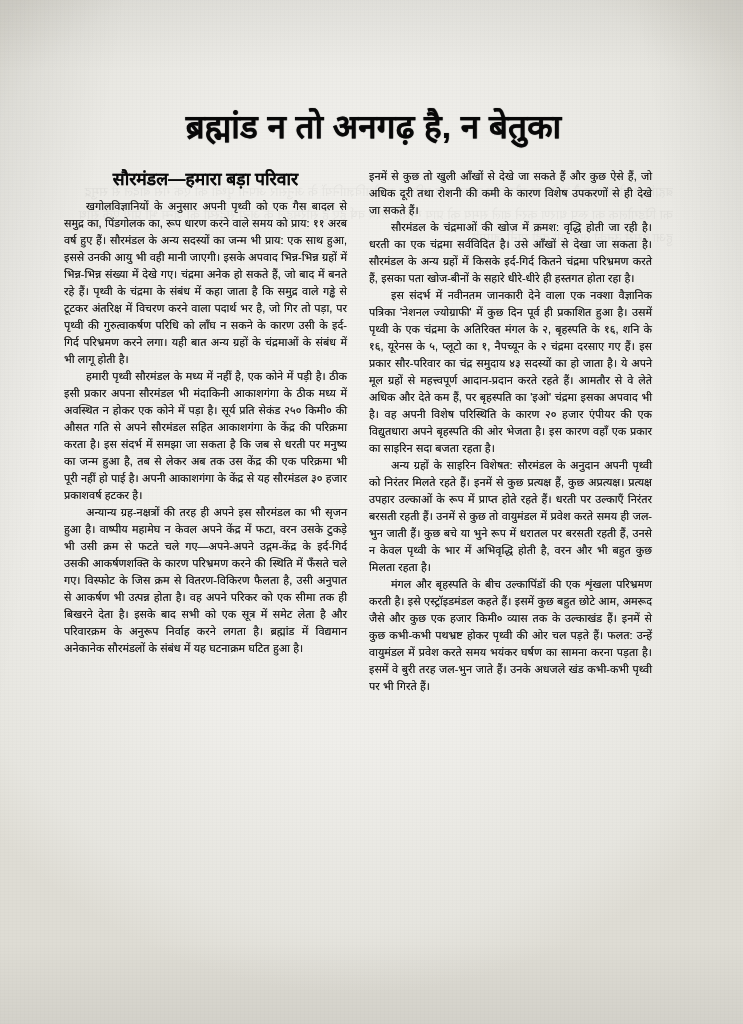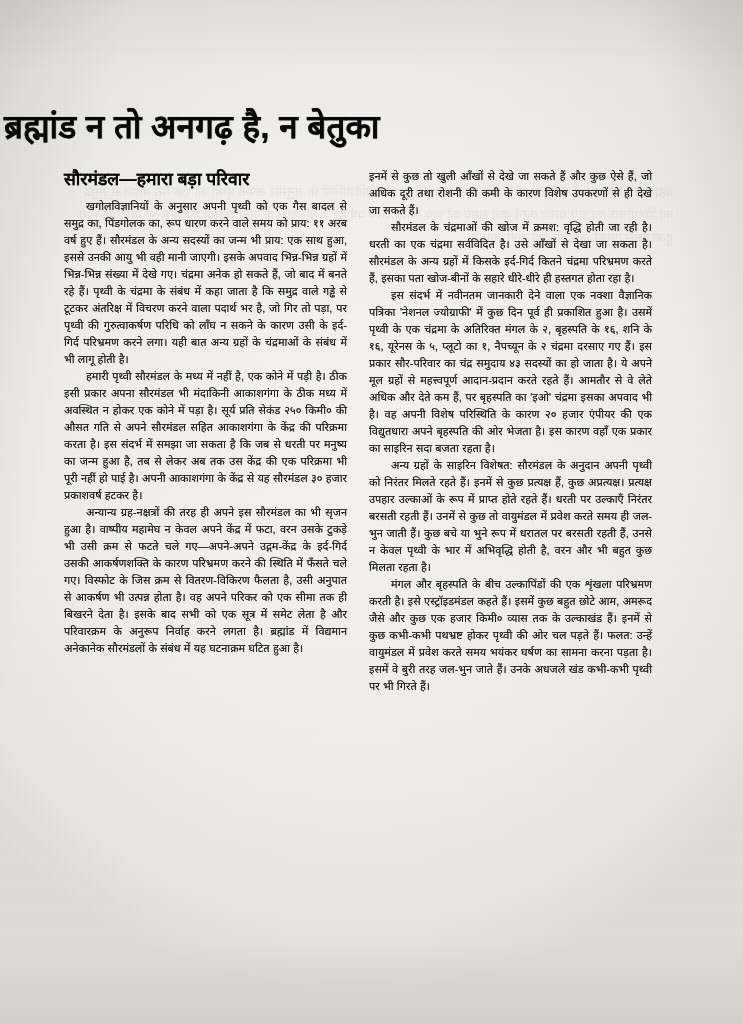--- a/index.html
+++ b/index.html
@@ -42,33 +42,34 @@
       linear-gradient(260deg, rgba(0,0,0,0.055) 0%, rgba(0,0,0,0) 12%),
       linear-gradient(180deg, rgba(0,0,0,0.045) 0%, rgba(0,0,0,0) 7%),
       linear-gradient(0deg, rgba(0,0,0,0.05) 0%, rgba(0,0,0,0) 8%);
   }
 
   .page-title {
     position: absolute;
     top: 86px;
     left: 4px;
     right: 0;
-    text-align: left;
+    text-align: center;
     font-size: 33px;
     font-weight: bold;
     letter-spacing: .3px;
     line-height: 1.15;
     color: #080808;
     text-shadow: 0 0 1px rgba(0,0,0,0.55), 0.4px 0.3px 0 rgba(0,0,0,0.35);
     z-index: 3;
   }
 
   .section-heading {
     font-size: 17.5px;
     font-weight: bold;
+    text-align: center;
     margin: 0 0 7px 0;
     line-height: 1.3;
     color: #0a0a0a;
     text-shadow: 0 0 .6px rgba(0,0,0,0.5);
   }
 
   .columns {
     position: absolute;
     top: 168px;
     left: 64px;

